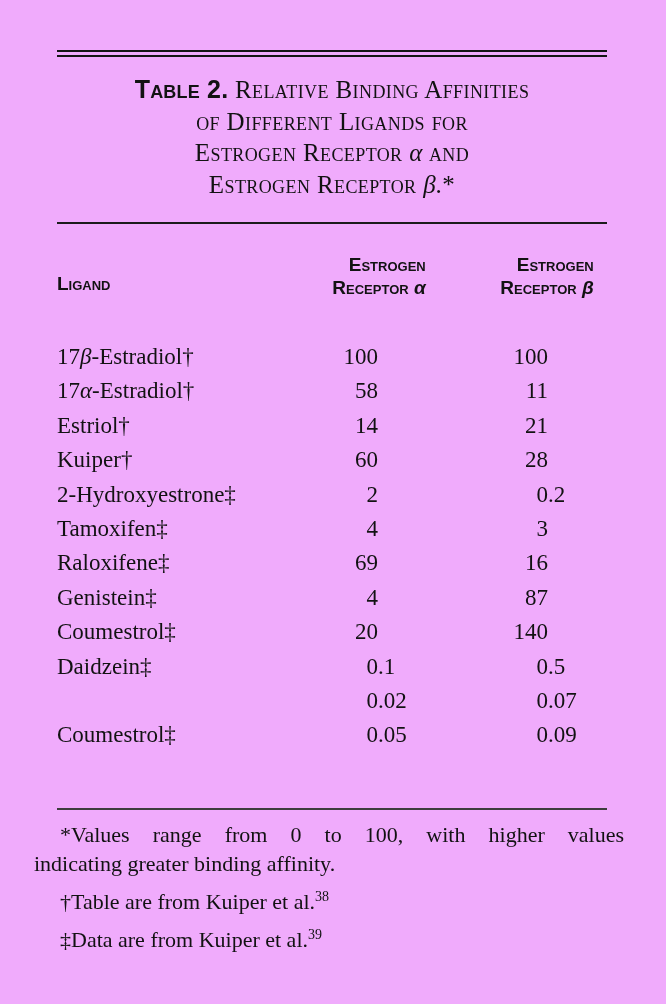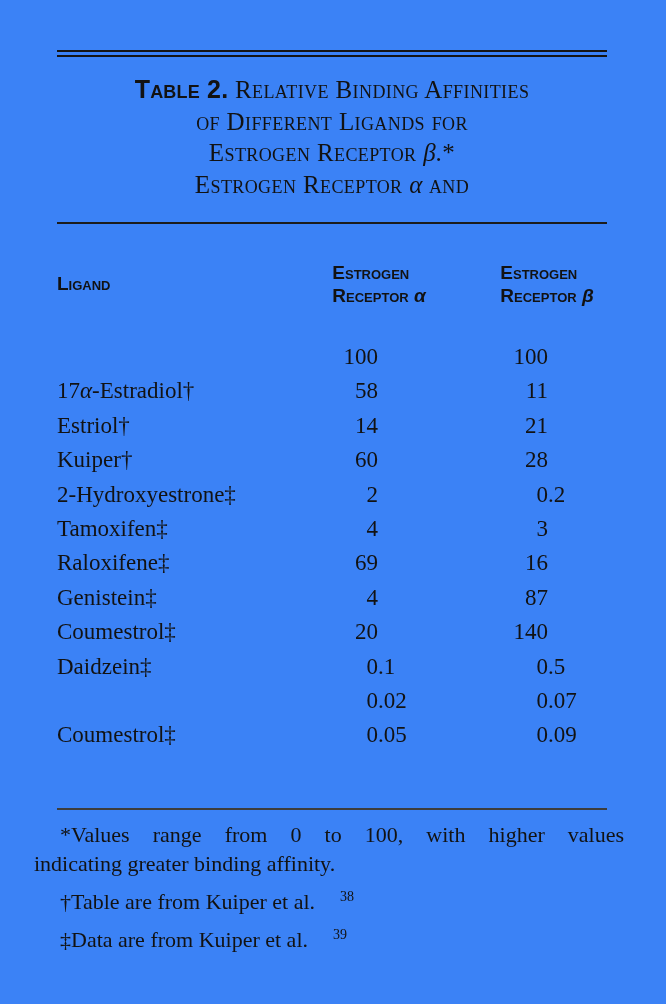--- a/index.html
+++ b/index.html
@@ -2,21 +2,21 @@
 <html><head>
 <meta charset="utf-8">
 <style>
   * { margin: 0; padding: 0; box-sizing: border-box; }
   html, body { background: #ffffff; }
   body {
     width: 666px; height: 1004px;
     font-family: "Liberation Serif", "DejaVu Serif", serif;
     color: #121212;
   }
-  .page { position: relative; width: 666px; height: 1004px; background: #3b82f6; overflow: hidden; }
+  .page { position: relative; width: 666px; height: 1004px; background: #f0abfc; overflow: hidden; }
 
   
   .rule-double {
     position: absolute; left: 57px; width: 550px; top: 50px; height: 7px;
     border-top: 2px solid #151515; border-bottom: 2px solid #151515;
   }
   .rule-mid    { position: absolute; left: 57px; width: 550px; top: 222px; border-top: 2px solid #1c1c1c; }
   .rule-bottom { position: absolute; left: 57px; width: 550px; top: 808px; border-top: 2px solid #3d3d3d; }
 
   
@@ -32,21 +32,21 @@
   .gk { font-variant: normal; font-style: italic; letter-spacing: 0; }
 
   
   .thead {
     position: absolute; left: 57px; width: 550px; top: 260px; height: 54px;
     font-family: "Liberation Sans", "DejaVu Sans", sans-serif;
     font-weight: bold; font-variant: small-caps;
     font-size: 19px; line-height: 23px;
   }
   .h-ligand { position: absolute; left: 0; bottom: 19px; }
-  .h-col { position: absolute; bottom: 7px; text-align: left; transform: translateX(-50%); white-space: nowrap; }
+  .h-col { position: absolute; bottom: 15px; text-align: right; transform: translateX(-50%); white-space: nowrap; }
   .h-a { left: 322px; }
   .h-b { left: 490px; }
 
   
   .tbody { position: absolute; left: 57px; top: 340px; width: 550px; }
   .row { position: relative; height: 34.4px; font-size: 23px; line-height: 34.4px; }
   .lig { position: absolute; left: 0; white-space: nowrap; }
   .val { position: absolute; top: 0; display: inline-flex; }
   .val.a { left: 261px; }
   .val.b { left: 431px; }
@@ -54,46 +54,47 @@
   .fp { display: inline-block; width: 48px; text-align: left; }
 
   
   .footnotes {
     position: absolute; left: 34px; width: 590px; top: 820px;
     font-size: 22px; line-height: 29px;
   }
   .fn { margin-bottom: 9px; }
   .fn-first { text-indent: 26px; }
   .fn-just { text-align: justify; text-align-last: justify; }
-  sup { font-size: 14px; vertical-align: super; line-height: 0; margin-left: 25px; }
+  sup { font-size: 14px; vertical-align: super; line-height: 0; }
 </style>
 </head>
 <body>
 
 <div class="page">
 
   <div class="rule-double"></div>
 
   <div class="title">
     <div><span class="t-label">Table 2.</span><span> Relative Binding Affinities</span></div>
     <div>of Different Ligands for</div>
+    <div><span>Estrogen Receptor </span><span class="gk">α</span><span> and</span></div>
     <div><span>Estrogen Receptor </span><span class="gk">β</span><span>.*</span></div>
-    <div><span>Estrogen Receptor </span><span class="gk">α</span><span> and</span></div>
   </div>
 
   <div class="rule-mid"></div>
 
   <div class="thead">
     <div class="h-ligand">Ligand</div>
     <div class="h-col h-a"><span>Estrogen</span><br><span>Receptor </span><span class="gk">α</span></div>
     <div class="h-col h-b"><span>Estrogen</span><br><span>Receptor </span><span class="gk">β</span></div>
   </div>
 
   <div class="tbody" id="rows">
       <div class="row">
+        <span class="lig"><span>17</span><span class="gk">β</span><span>-Estradiol</span><span>†</span></span>
         <span class="val a">
           <span class="ip">100</span>
           <span class="fp"></span>
         </span>
         <span class="val b">
           <span class="ip">100</span>
           <span class="fp"></span>
         </span>
       </div>
       <div class="row">

